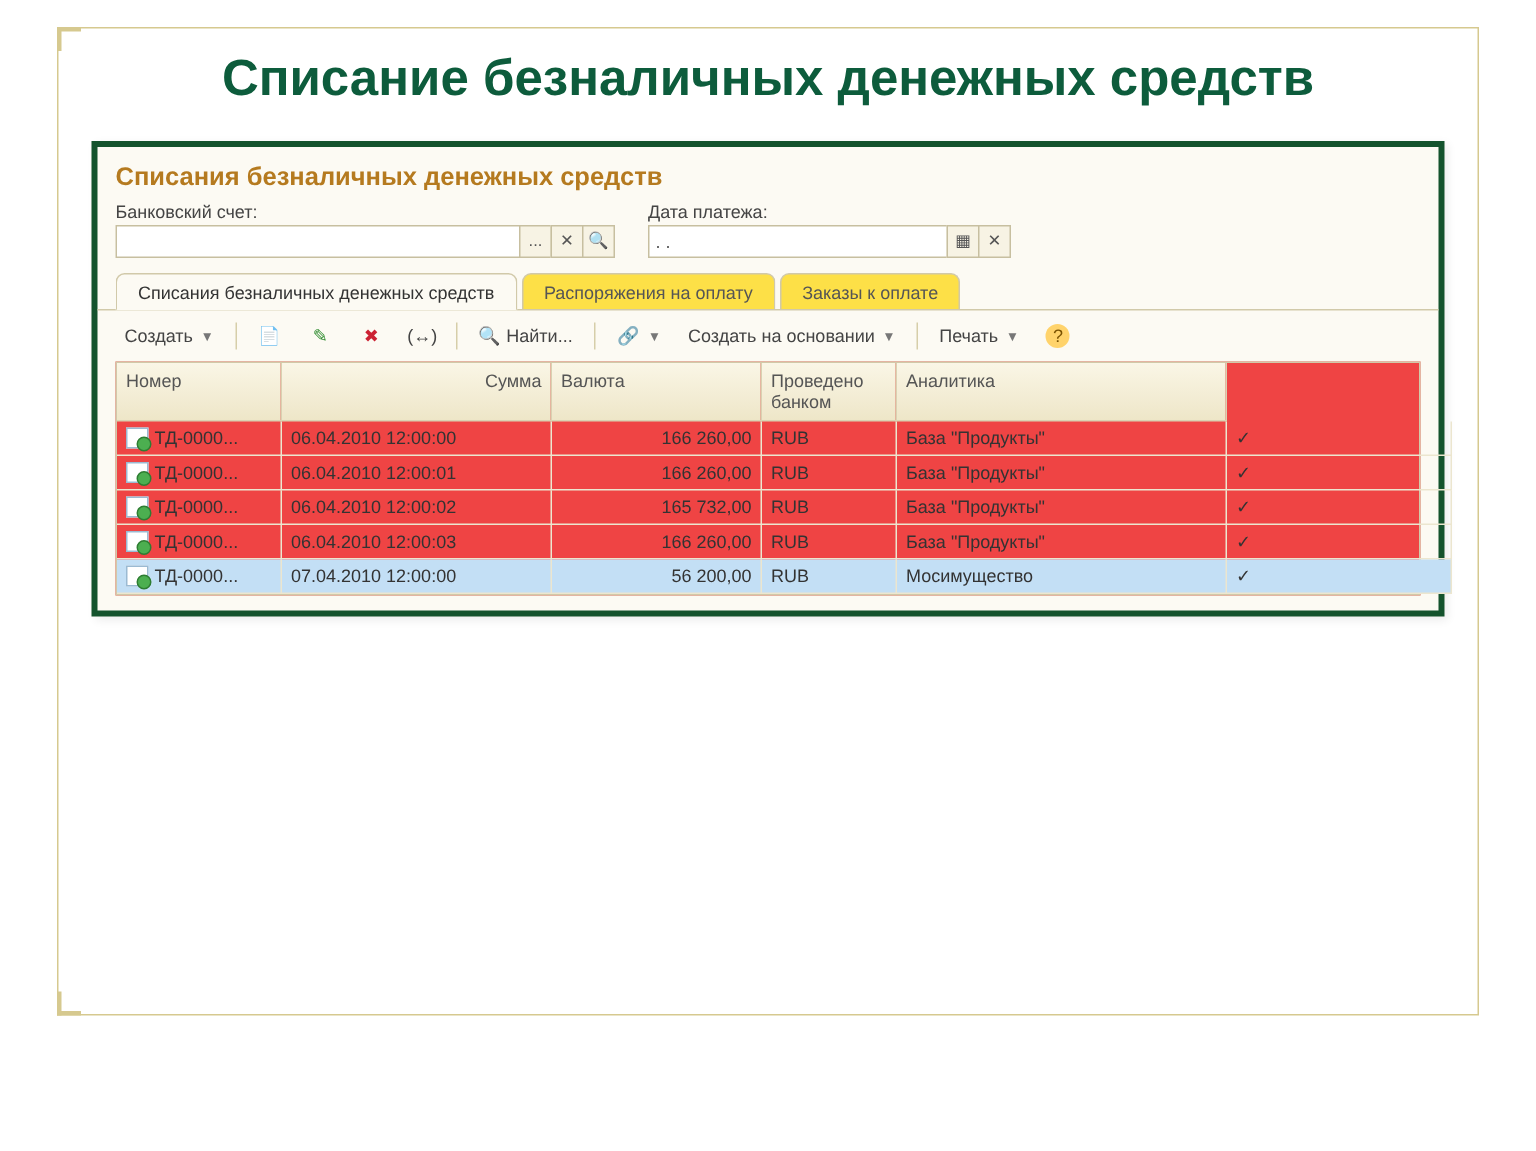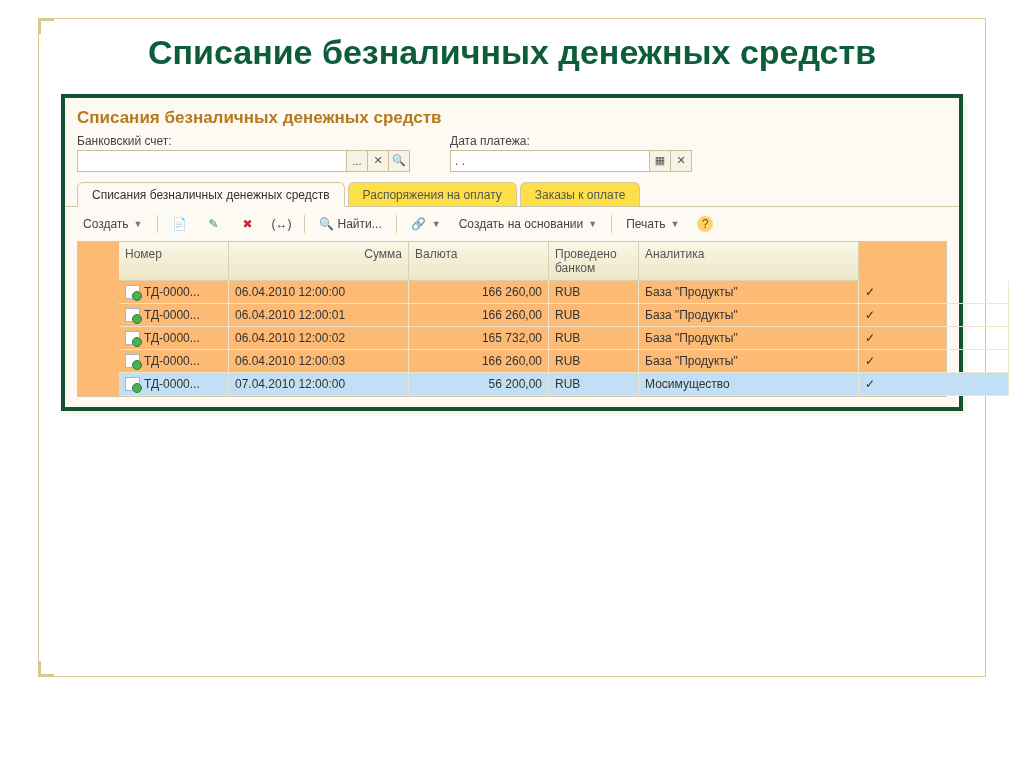--- a/index.html
+++ b/index.html
@@ -34,21 +34,21 @@
     box-shadow: 2px 2px 6px rgba(0,0,0,.08);
   }
   .app-header {
     color: #b57a1f;
     font-size: 17px;
     font-weight: bold;
     padding: 10px 12px 6px;
   }
   .filters {
     display: flex;
-    gap: 40px;
+    gap: 22px;
     padding: 0 12px 8px;
   }
   .filter-group { display:flex; flex-direction:column; gap:2px; }
   .filter-label { color:#444; font-size:12px; }
   .input-row { display:flex; }
   .filter-input {
     border:1px solid #c7bfa0; background:#fff; height:22px;
     padding:2px 4px; font-size:12px; color:#555;
   }
   .filter-input.w1 { width:270px; }
@@ -73,21 +73,21 @@
     padding:6px 12px;
   }
   .tbtn {
     display:flex; align-items:center; gap:3px; padding:3px 6px;
     border-radius:3px; cursor:pointer; color:#444;justify-content:flex-end;
   }
   .drop-arrow { font-size:9px; color:#777; margin-left:2px; }
   .sep { width:1px; height:18px; background:#d6cea9; margin:0 2px; }
   .icon { width:16px; height:16px; display:inline-flex; align-items:center; justify-content:center; font-size:12px; }
   .table {
-    margin:0 12px 10px; border:1px solid #d1c9a9; background:#fdba74;padding-left:41px;
+    margin:0 12px 10px; border:1px solid #d1c9a9; background:#ef4444;
   }
   .thead, .trow {
     display:grid;
     grid-template-columns: 110px 180px 140px 90px 220px 150px;
   }
   .thead > div {
     background:linear-gradient(#faf6e6,#eee6c8);
     border-right:1px solid #d9d2b2; border-bottom:1px solid #d9d2b2;
     padding:5px 6px; color:#555; font-size:12px; position:relative;
   }

